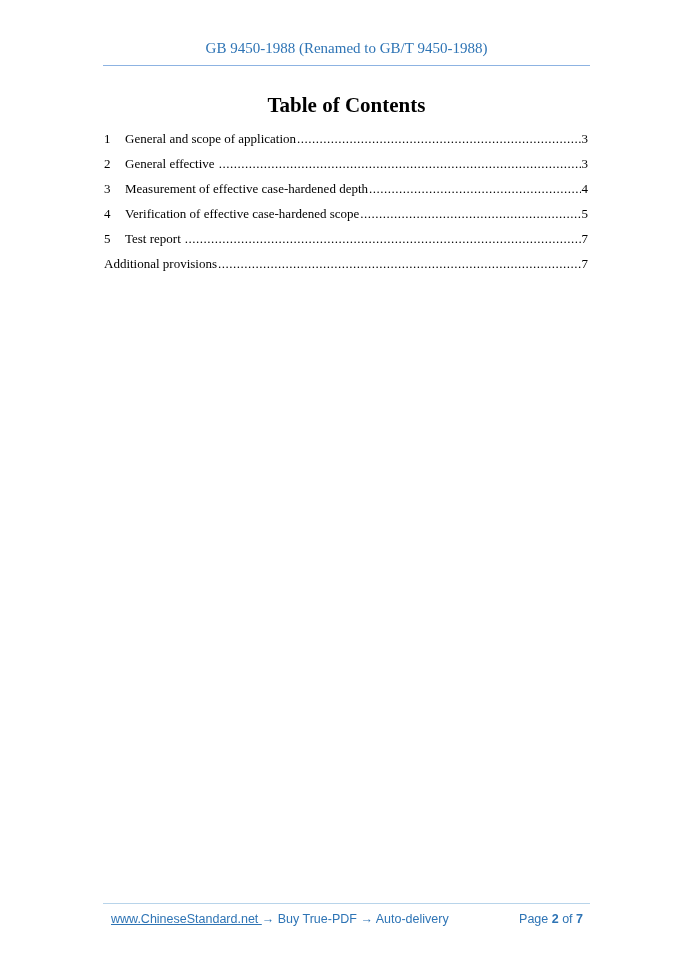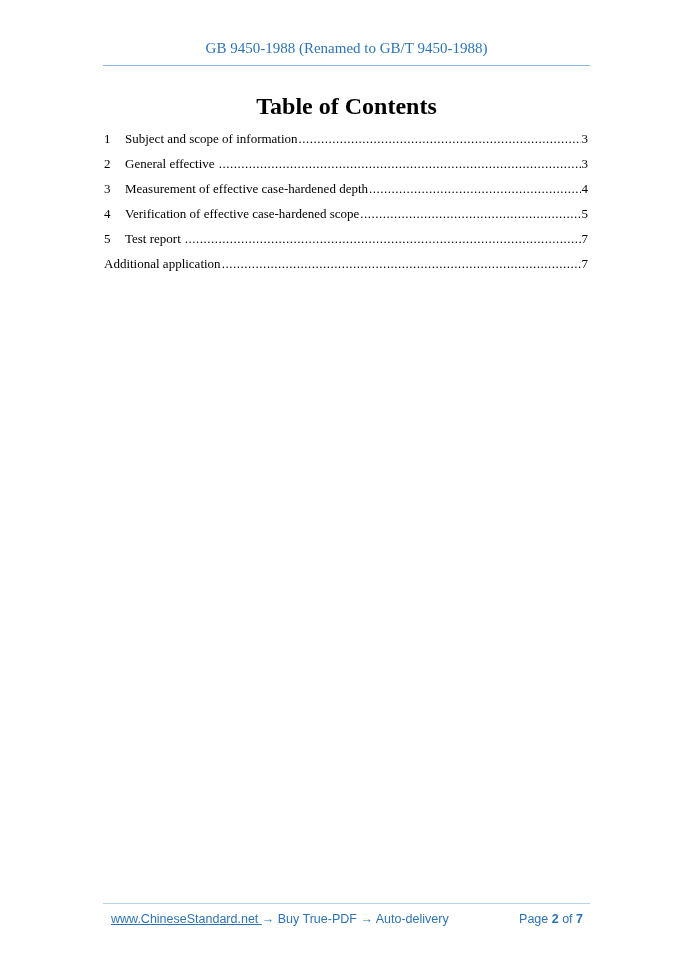--- a/index.html
+++ b/index.html
@@ -7,21 +7,21 @@
   .header-title {
     position: absolute; left: 0; top: 40px; width: 693px; text-align: center;
     font-family: "Liberation Serif", serif; font-size: 15px; color: #2e74b5;
   }
   .header-rule {
     position: absolute; left: 103px; top: 65px; width: 487px; height: 0;
     border-top: 1px solid #8db3e2;
   }
   .toc-title {
     position: absolute; left: 0; top: 93px; width: 693px; text-align: center;
-    font-family: "Liberation Serif", serif; font-size: 24px; font-weight: bold; color: #000;
+    font-family: "Liberation Serif", serif; font-size: 21px; font-weight: bold; color: #000;
   }
   .toc {
     position: absolute; left: 104px; top: 131px; width: 484px;
     font-family: "Liberation Serif", serif; font-size: 13px; color: #000;
   }
   .toc-row {
     display: flex; align-items: baseline; height: 25px; white-space: nowrap; overflow: hidden;
   }
   .toc-num { width: 21px; flex: none; }
   .toc-label { flex: none; }
@@ -49,21 +49,21 @@
 <body>
 
 <div class="header-title">GB 9450-1988 (Renamed to GB/T 9450-1988)</div>
 <div class="header-rule"></div>
 
 <div class="toc-title">Table of Contents</div>
 
 <div class="toc">
   <div class="toc-row">
     <span class="toc-num">1</span>
-    <span class="toc-label">Subject and scope of information</span>
+    <span class="toc-label">General and scope of application</span>
     <span class="toc-dots"></span>
     <span class="toc-page">3</span>
   </div>
   <div class="toc-row">
     <span class="toc-num">2</span>
     <span class="toc-label">General effective</span>
     <span class="toc-dots" style="margin-left:4px"></span>
     <span class="toc-page">3</span>
   </div>
   <div class="toc-row">
@@ -78,21 +78,21 @@
     <span class="toc-dots"></span>
     <span class="toc-page">5</span>
   </div>
   <div class="toc-row">
     <span class="toc-num">5</span>
     <span class="toc-label">Test report</span>
     <span class="toc-dots" style="margin-left:4px"></span>
     <span class="toc-page">7</span>
   </div>
   <div class="toc-row">
-    <span class="toc-label">Additional application</span>
+    <span class="toc-label">Additional provisions</span>
     <span class="toc-dots"></span>
     <span class="toc-page">7</span>
   </div>
 </div>
 
 <div class="footer-rule"></div>
 
 <div class="footer">
   <span>
     <a>www.ChineseStandard.net </a><span>→</span><span> Buy True-PDF </span><span>→</span><span> Auto-delivery</span>

